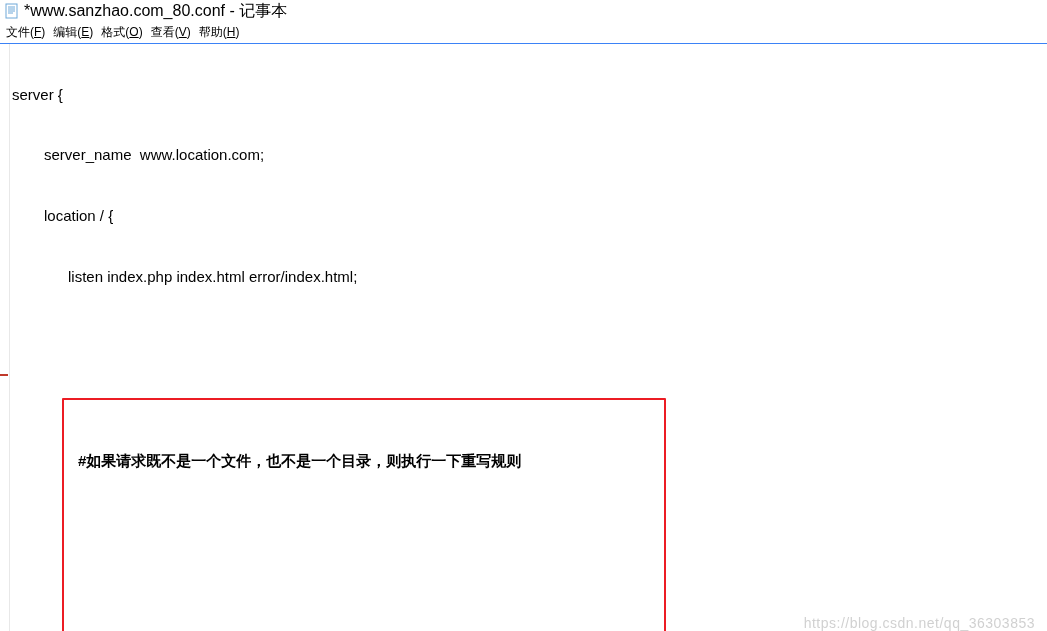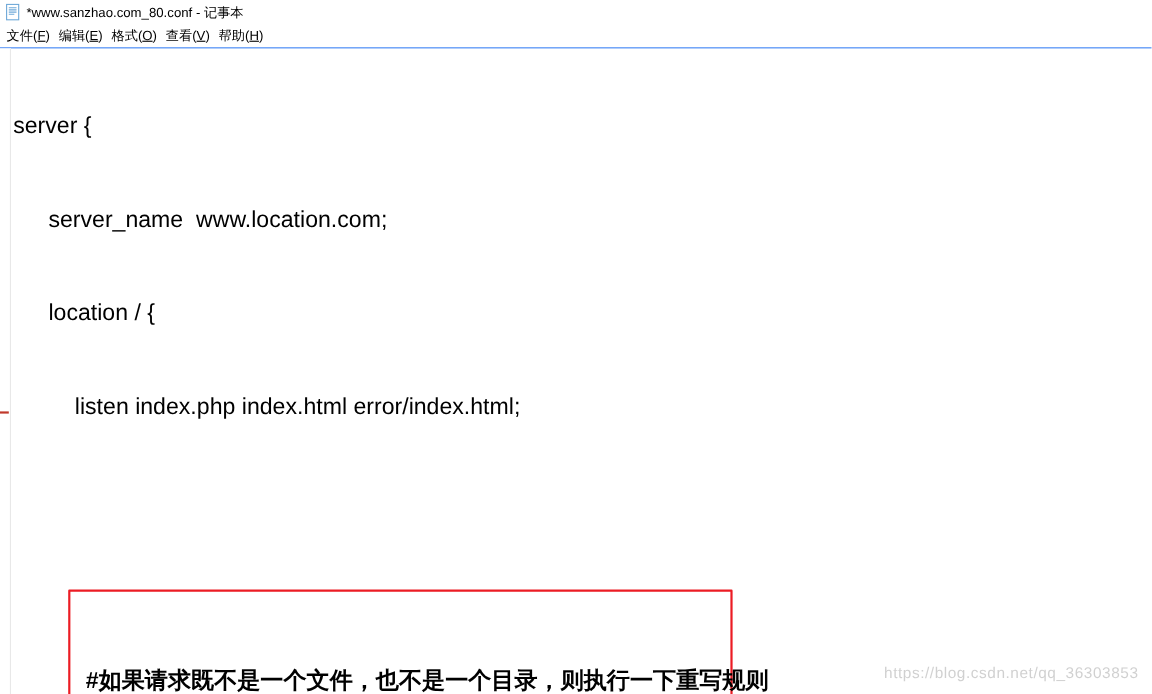--- a/index.html
+++ b/index.html
@@ -19,21 +19,21 @@
       height: 22px;
       background: #fff;
     }
     .titlebar .icon {
       width: 16px;
       height: 16px;
       margin-right: 4px;
       display: inline-block;
     }
     .titlebar .icon svg { width: 16px; height: 16px; }
-    .title-text { font-size: 12px; color: #000; }
+    .title-text { font-size: 16px; color: #000; }
     .menubar {
       display: flex;
       gap: 8px;
       padding: 2px 6px;
       height: 22px;
       align-items: center;
       border-bottom: 1px solid #3b82f6;
     }
     .menubar .menu-item {
       font-size: 12px;
@@ -57,41 +57,41 @@
       height: 2px;
       background: #c0392b;
     }
     .content {
       position: absolute;
       left: 12px;
       right: 0;
       top: 44px;
       bottom: 0;
       font-family: "Microsoft YaHei", Tahoma, sans-serif;
-      font-size: 21px;
+      font-size: 15px;
       color: #000;
       line-height: 1.35;
       white-space: pre;
     }
     .code-line { white-space: pre; }
     .indent-1 { padding-left: 32px; }
     .indent-2 { padding-left: 56px; }
     .highlight-box {
       border: 2.5px solid #ec1c24;
       margin: 4px 0 4px 50px;
       width: 604px;
       padding: 10px 14px 10px 14px;
       border-radius: 1px;
     }
     .highlight-box .code-line { white-space: pre; font-weight: bold; }
     .hb-indent-1 { padding-left: 0px; }
     .watermark {
       position: absolute;
       right: 12px;
-      bottom: 12px;
+      bottom: 0;
       color: rgba(120,120,120,0.35);
       font-size: 14px;
       font-family: Arial, sans-serif;
       letter-spacing: 0.5px;
     }
   </style>
 </head>
 <body>
 
 <div class="titlebar">

